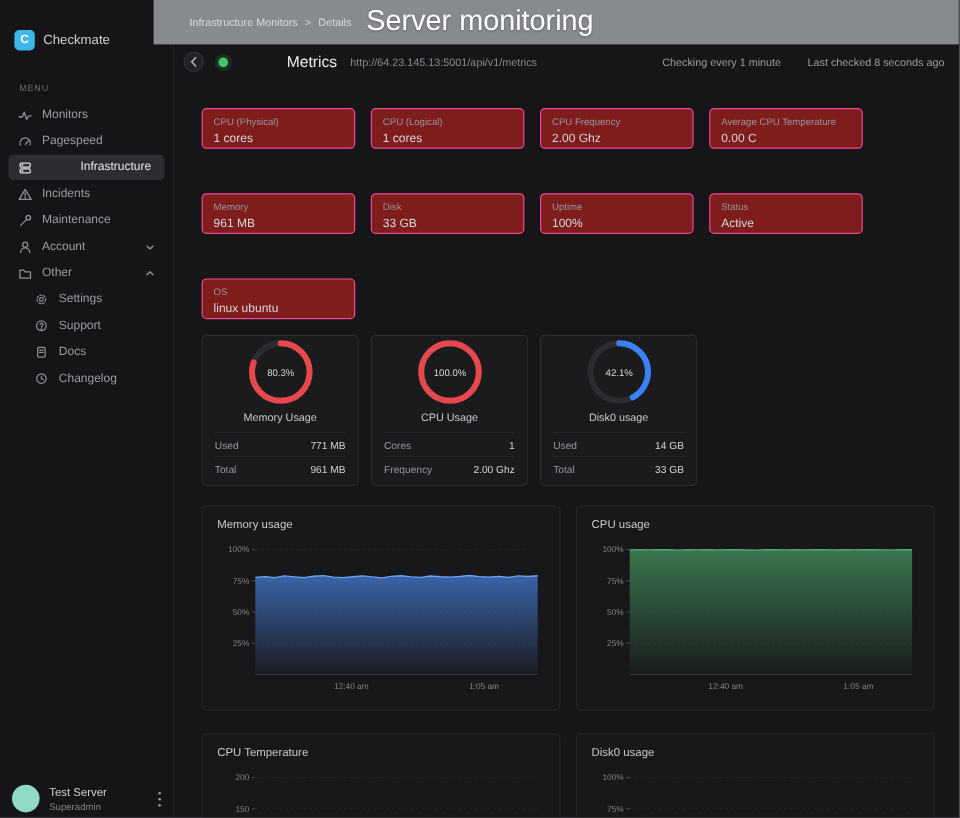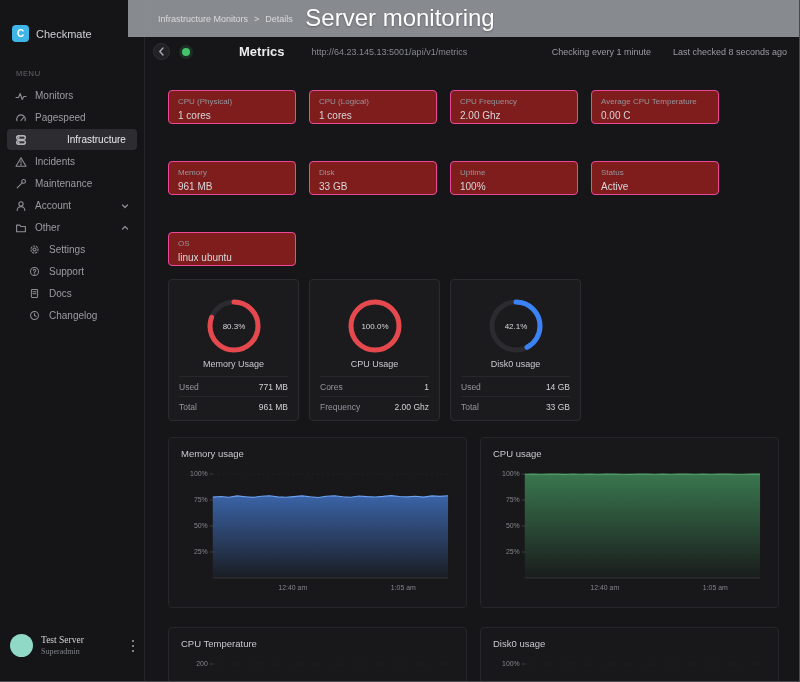--- a/index.html
+++ b/index.html
@@ -22,21 +22,21 @@
   .nav { padding:0 7px; }
   .nav-item { display:flex; align-items:center; gap:8px; height:21px; padding:0 8px;
     border-radius:4px; color:#9b9ca2; font-size:10px; cursor:pointer; margin-bottom:1px; }
   .nav-item.selected { background:#2c2c31; color:#e7e7ea;gap:40px; }
   .nav-item.sub { margin-left:14px; }
   .nicon { width:12px; height:12px; display:flex; align-items:center; }
   .nicon svg { stroke:#8e8f95; fill:none; stroke-width:1.1; stroke-linecap:round; stroke-linejoin:round; }
   .nav-item.selected .nicon svg { stroke:#dfe0e3; }
   .chev { margin-left:auto; display:flex; }
   .chev svg { stroke:#8e8f95; fill:none; stroke-width:1.2; stroke-linecap:round; stroke-linejoin:round; }
-  .user-row { position:absolute; bottom:24px; left:10px; right:6px; display:flex; align-items:center; gap:8px;font-family:Liberation Serif, serif; }
+  .user-row { position:absolute; bottom:4px; left:10px; right:6px; display:flex; align-items:center; gap:8px; }
   .avatar { width:23px; height:23px; border-radius:50%; background:#8fd9c6; flex:0 0 auto; }
   .user-name { font-size:9.5px; color:#d2d3d6; }
   .user-role { font-size:8px; color:#808288; margin-top:2px; }
   .dots-menu { margin-left:auto; padding:3px; cursor:pointer; display:flex; }
 
   
   .overlay { position:absolute; left:128px; top:0; width:752px; height:37px;
     background:rgba(148,151,156,.9); z-index:10; }
   .crumbs { position:absolute; left:30px; top:0; height:37px; display:flex; align-items:center; gap:6px;
     font-size:9px; color:rgba(235,236,238,.8); }
@@ -45,33 +45,33 @@
     text-shadow:0 1px 2px rgba(0,0,0,.3); }
 
   
   .main { position:absolute; left:145px; top:0; right:0; bottom:0; background:#161618; }
   .main-header { position:absolute; top:43px; left:8px; right:12px; display:flex; align-items:center; gap:8px; }
   .back-btn { width:17px; height:17px; border-radius:50%; background:#222226; border:1px solid #303035;
     display:flex; align-items:center; justify-content:center; cursor:pointer; flex:0 0 auto; }
   .back-btn svg { stroke:#a9aaaf; fill:none; stroke-width:1.4; stroke-linecap:round; }
   .status-dot { width:8px; height:8px; border-radius:50%; background:#46c46c;
     box-shadow:0 0 0 3px rgba(70,196,108,.15); margin-left:4px; }
-  .metrics-title { font-size:13px; font-weight:bold; color:#ececef;padding-left:41px; }
-  .metrics-url { font-size:9px; color:#87888e; margin-left:19px; }
+  .metrics-title { font-size:13px; font-weight:normal; color:#ececef;padding-left:41px; }
+  .metrics-url { font-size:9px; color:#87888e; margin-left:3px; }
   .header-right { margin-left:auto; display:flex; gap:22px; font-size:9px; color:#9b9ca2; }
 
   .content { position:absolute; top:62px; left:23px; width:612px; }
 
   .stats { display:grid; grid-template-columns:repeat(4,128px); gap:9px 13px; }
   .stat-card { background:#7f1d1d; border:1px solid #ec4899; border-radius:4px; padding:6px 9px; height:34px; overflow:hidden;margin-top:28px; }
   .stat-label { font-size:8px; color:#95969c; white-space:nowrap; }
   .stat-value { font-size:10px; color:#d6d6da; margin-top:4px; white-space:nowrap; }
 
   .gauges { display:grid; grid-template-columns:repeat(3,131px); gap:10px; margin-top:13px; }
-  .gauge-card { background:#1b1b1e; border:1px solid #2c2c30; border-radius:4px; padding:18px 10px 4px; }
+  .gauge-card { background:#1b1b1e; border:1px solid #2c2c30; border-radius:4px; padding:2px 10px 4px; }
   .gauge { display:block; margin:0 auto; }
   .gauge .track { fill:none; stroke:#2b2b30; stroke-width:5; }
   .gauge .prog { fill:none; stroke-width:5; stroke-linecap:round; }
   .gauge-pct { fill:#d8d8dc; font-size:8px; font-family:"Liberation Sans",sans-serif; }
   .gauge-label { text-align:center; font-size:9px; color:#c9c9ce; margin:5px 0 7px; }
   .gauge-row { display:flex; justify-content:space-between; font-size:8.5px; padding:4.5px 0; border-top:1px solid #28282c; }
   .gauge-key { color:#95969c; }
   .gauge-val { color:#d2d2d6; }
 
   .charts { display:grid; grid-template-columns:299px 299px; gap:19px 13px; margin-top:16px; }

